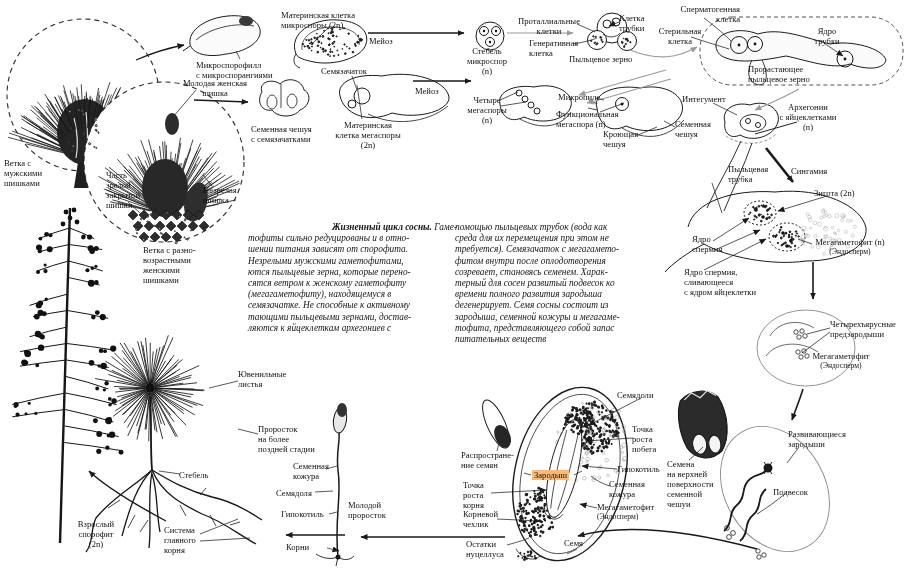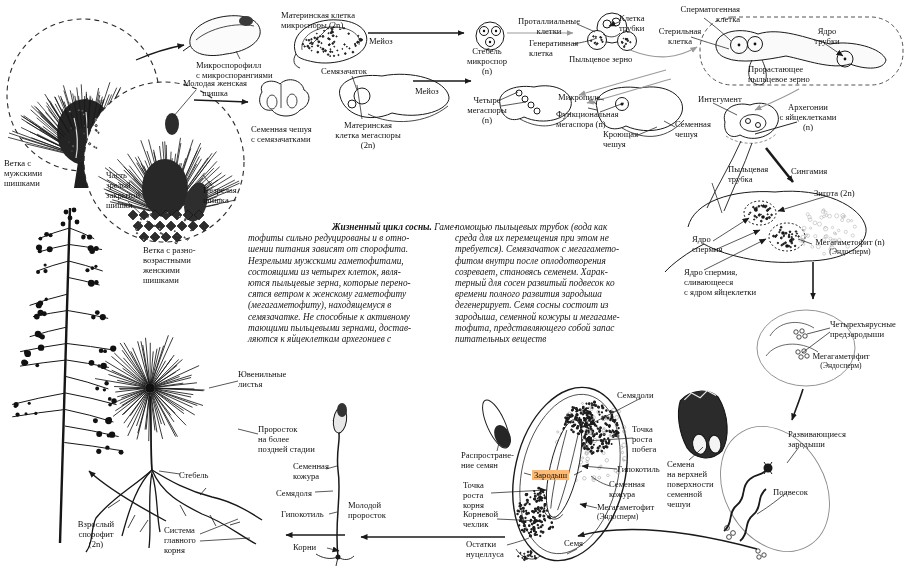--- a/index.html
+++ b/index.html
@@ -1517,21 +1517,20 @@
     <path d="M531,475 L524,473 M574,475 L582,471"></path>
   </g>
 </svg>
 
 <div id="labels-layer">
   <div class="cap" id="cap1" style="left:248px;top:222px;">
         <span class="ln indent"><span class="lead">Жизненный цикл сосны.</span><span> Гаме-</span></span>
         <span class="ln">тофиты сильно редуцированы и в отно-</span>
         <span class="ln">шении питания зависят от спорофита.</span>
         <span class="ln">Незрелыми мужскими гаметофитами,</span>
-        <span class="ln">состоящими из четырех клеток, явля-</span>
         <span class="ln">ются пыльцевые зерна, которые перено-</span>
         <span class="ln">сятся ветром к женскому гаметофиту</span>
         <span class="ln">(мегагаметофиту), находящемуся в</span>
         <span class="ln">семязачатке. Не способные к активному</span>
         <span class="ln">тающими пыльцевыми зернами, достав-</span>
         <span class="ln">ляются к яйцеклеткам архегониев с</span>
       </div>
   <div class="cap" id="cap2" style="left:455px;top:222px;">
         <span class="ln">помощью пыльцевых трубок (вода как</span>
         <span class="ln">среда для их перемещения при этом не</span>
@@ -1635,21 +1634,21 @@
         <span class="ln">клетка</span>
       </div>
       <div class="lbl" style="left: 806px; top: 26px; width: 42px; white-space: normal; text-align: center;">
         <span class="ln">Ядро</span>
         <span class="ln">трубки</span>
       </div>
       <div class="lbl" style="left: 748px; top: 64px;">
         <span class="ln">Прорастающее</span>
         <span class="ln">пыльцевое зерно</span>
       </div>
-      <div class="lbl" style="left: 698px; top: 94px;">
+      <div class="lbl" style="left: 682px; top: 94px;">
         <span class="ln">Интегумент</span>
       </div>
       <div class="lbl" style="left: 773px; top: 102px; width: 70px; white-space: normal; text-align: center;">
         <span class="ln">Архегонии</span>
         <span class="ln">с яйцеклетками</span>
         <span class="ln">(n)</span>
       </div>
       <div class="lbl" style="left: 675px; top: 119px;">
         <span class="ln">Семенная</span>
         <span class="ln">чешуя</span>
@@ -1776,18 +1775,18 @@
       <div class="lbl" style="left: 276px; top: 488px;">
         <span class="ln">Семядоля</span>
       </div>
       <div class="lbl" style="left: 281px; top: 509px;">
         <span class="ln">Гипокотиль</span>
       </div>
       <div class="lbl" style="left: 348px; top: 500px;">
         <span class="ln">Молодой</span>
         <span class="ln">проросток</span>
       </div>
-      <div class="lbl" style="left: 293px; top: 542px;">
+      <div class="lbl" style="left: 286px; top: 542px;">
         <span class="ln">Корни</span>
       </div>
     </div>
 
 </div>
 
 </body></html>

